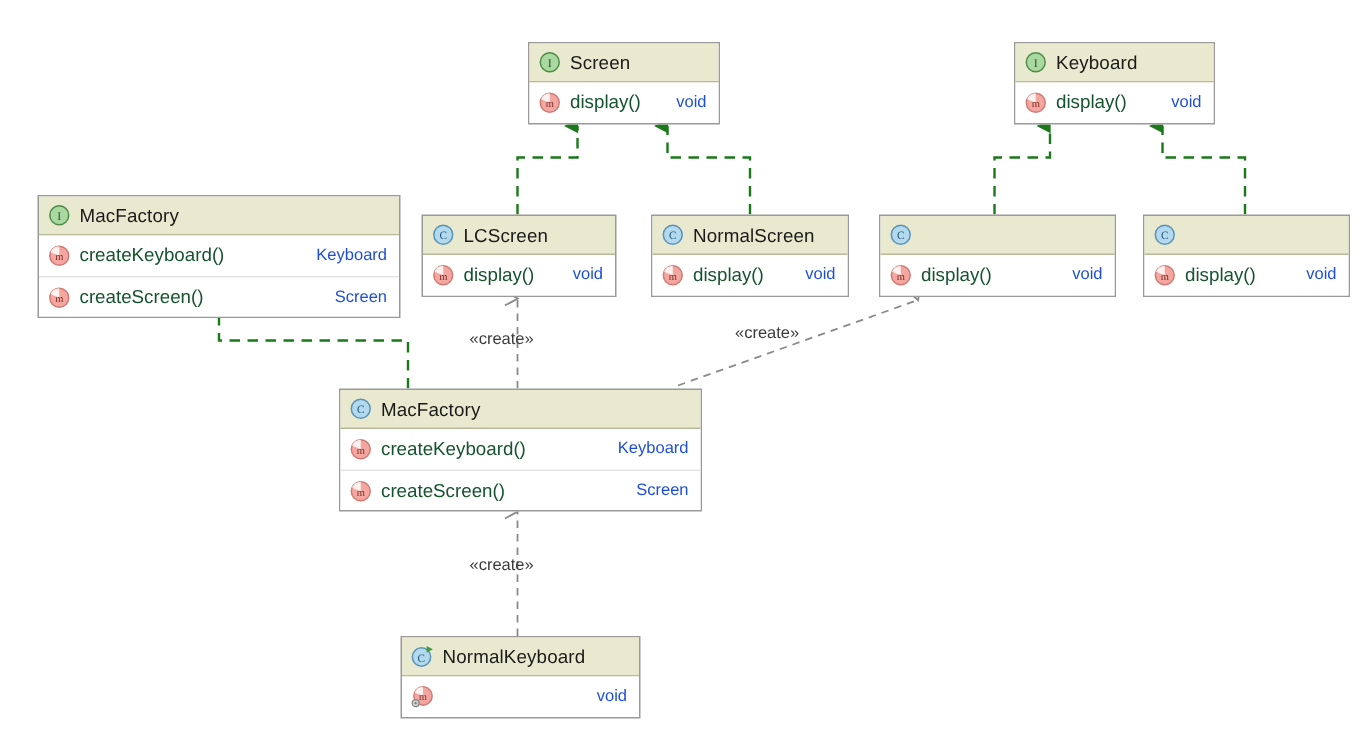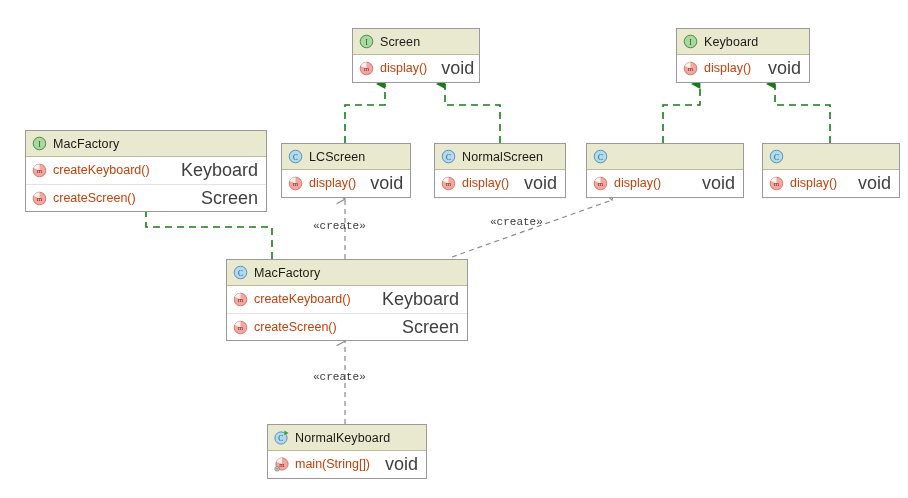--- a/index.html
+++ b/index.html
@@ -61,26 +61,26 @@
     display: flex;
     align-items: center;
     padding: 0 8px 0 6px;
     white-space: nowrap;
     box-sizing: border-box;
     border-top: 1px solid #e3e3e3;
   }
   .uml-member:first-child { border-top: none; }
   .uml-member .m-name {
     font-size: 12.5px;
-    color: #c2410c;
+    color: #14532d;
     margin-left: 6px;
   }
   .uml-member .m-type {
-    font-size: 18px;
-    color: #404040;
+    font-size: 11px;
+    color: #1d4ed8;
     margin-left: auto;
     padding-left: 14px;
   }
 
   
   .icon {
     width: 15px;
     height: 15px;
     flex: 0 0 15px;
     position: relative;
@@ -88,21 +88,21 @@
   }
   .icon svg { display: block; }
 
   
   .edge-label {
     position: absolute;
     font-size: 11px;
     color: #3b3b3b;
     white-space: nowrap;
     z-index: 6;
-    font-family: Liberation Mono, monospace;
+    font-family: Liberation Sans, sans-serif;
   }
 </style>
 </head>
 <body>
 
 <div id="canvas">
 
   <svg class="edges" viewBox="0 0 908 498">
     <defs>
       <marker id="greenTri" markerWidth="11" markerHeight="11" refX="5.5" refY="9.6" orient="auto" markerUnits="userSpaceOnUse">
@@ -387,19 +387,18 @@
       <div class="uml-member">
         <span class="icon">
           <svg width="15" height="15" viewBox="0 0 15 15">
             <circle cx="8" cy="7" r="6.1" fill="#f4a7a0" stroke="#d07a72" stroke-width="1"></circle>
             <path d="M 8 7 L 8 0.9 A 6.1 6.1 0 0 0 2.4 4.7 Z" fill="#ffffff" opacity="0.85"></path>
             <text x="8" y="9.9" font-size="6.8" font-family="Liberation Serif, serif" fill="#7a2b25" text-anchor="middle">m</text>
             <circle cx="3.1" cy="11.8" r="2.3" fill="#cfcfcf" stroke="#7e7e7e" stroke-width="0.8"></circle>
             <circle cx="3.1" cy="11.8" r="0.7" fill="#6a6a6a"></circle>
           </svg>
         </span>
-        <span class="m-name">main(String[])</span>
         <span class="m-type">void</span>
       </div>
     </div>
   </div>
 
 </div>
 
 </body></html>

